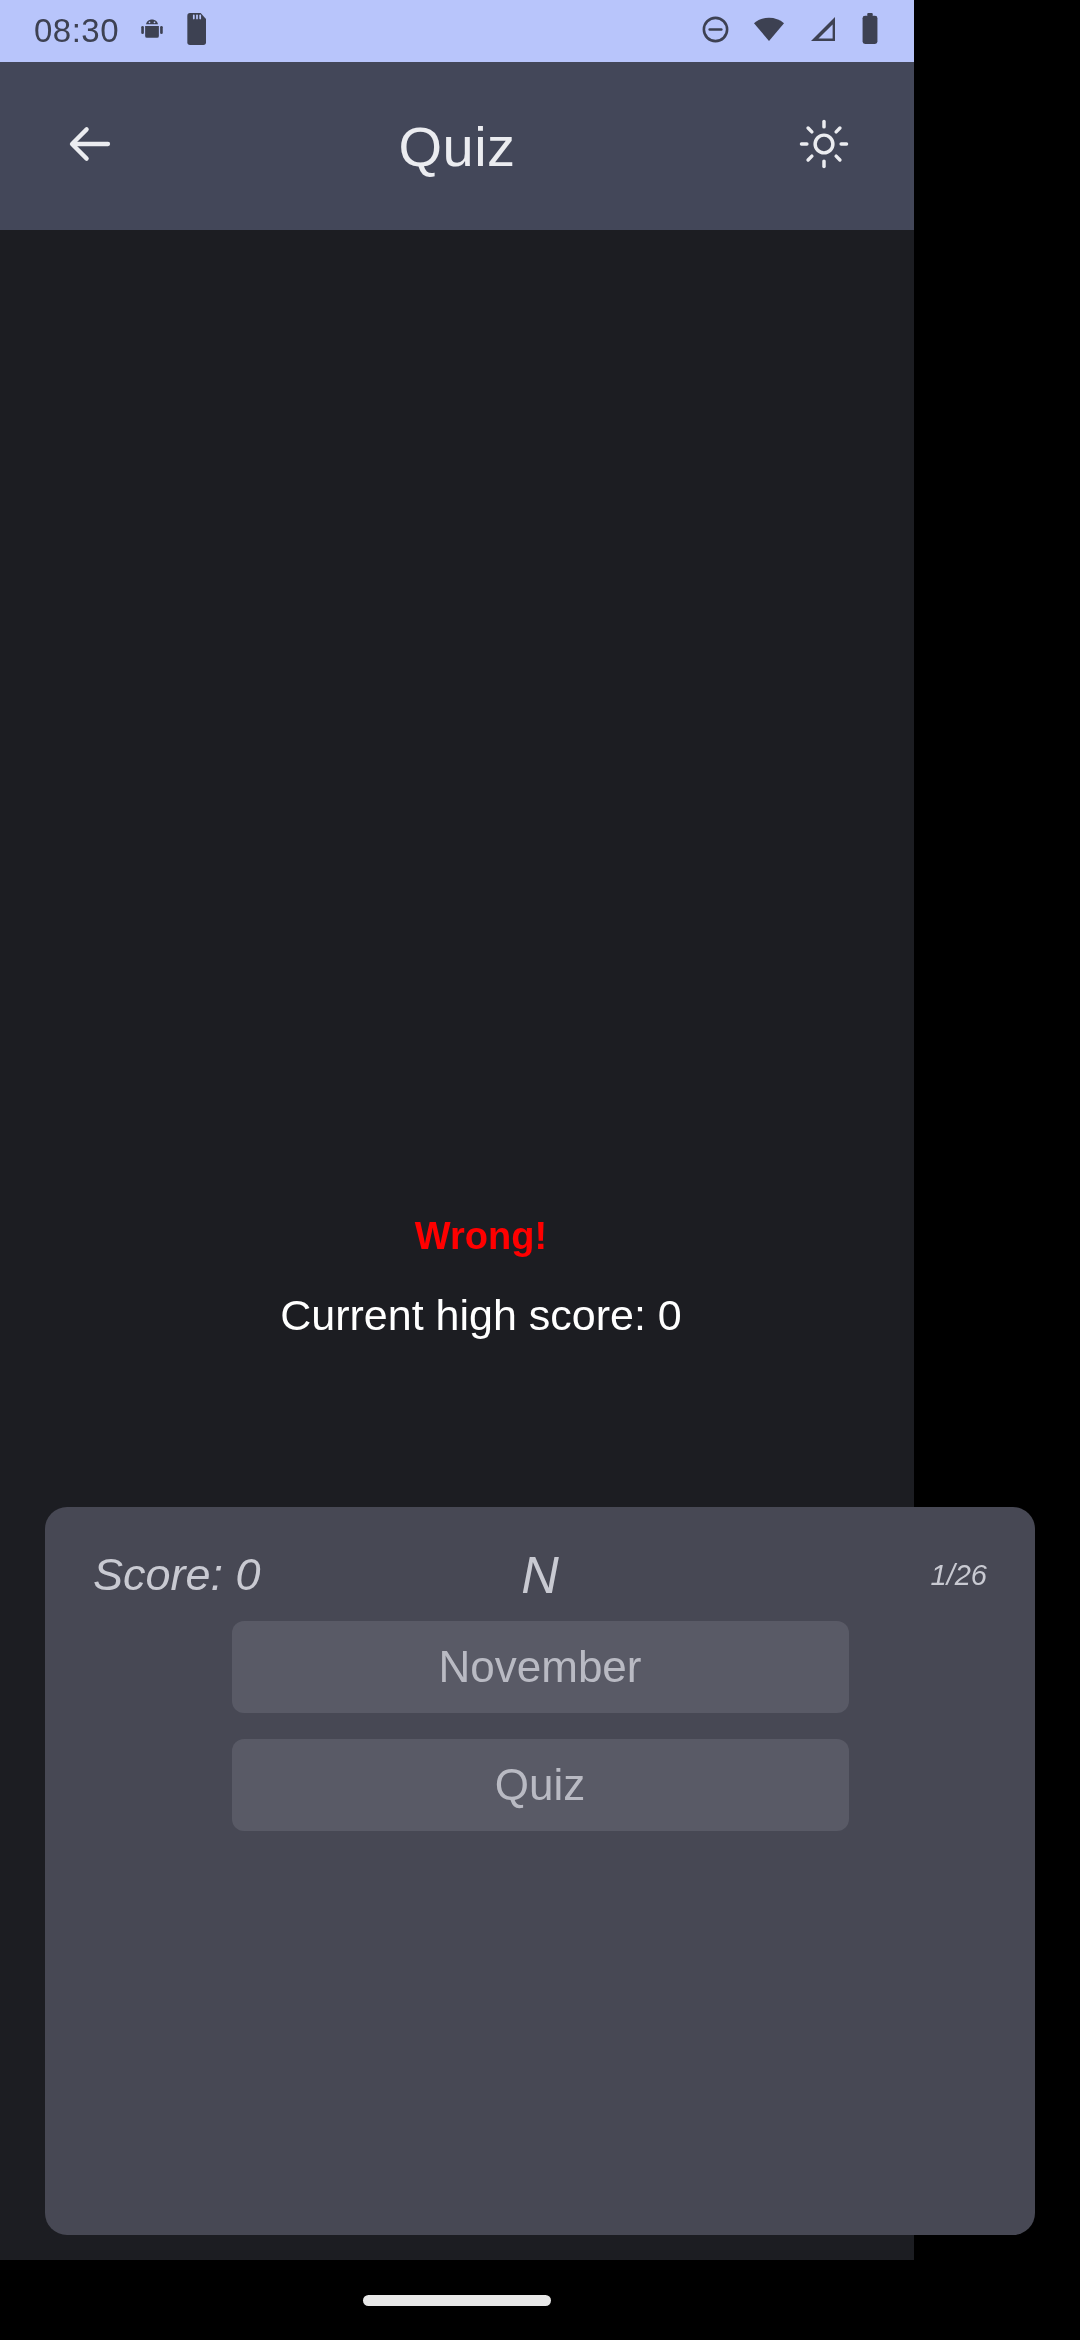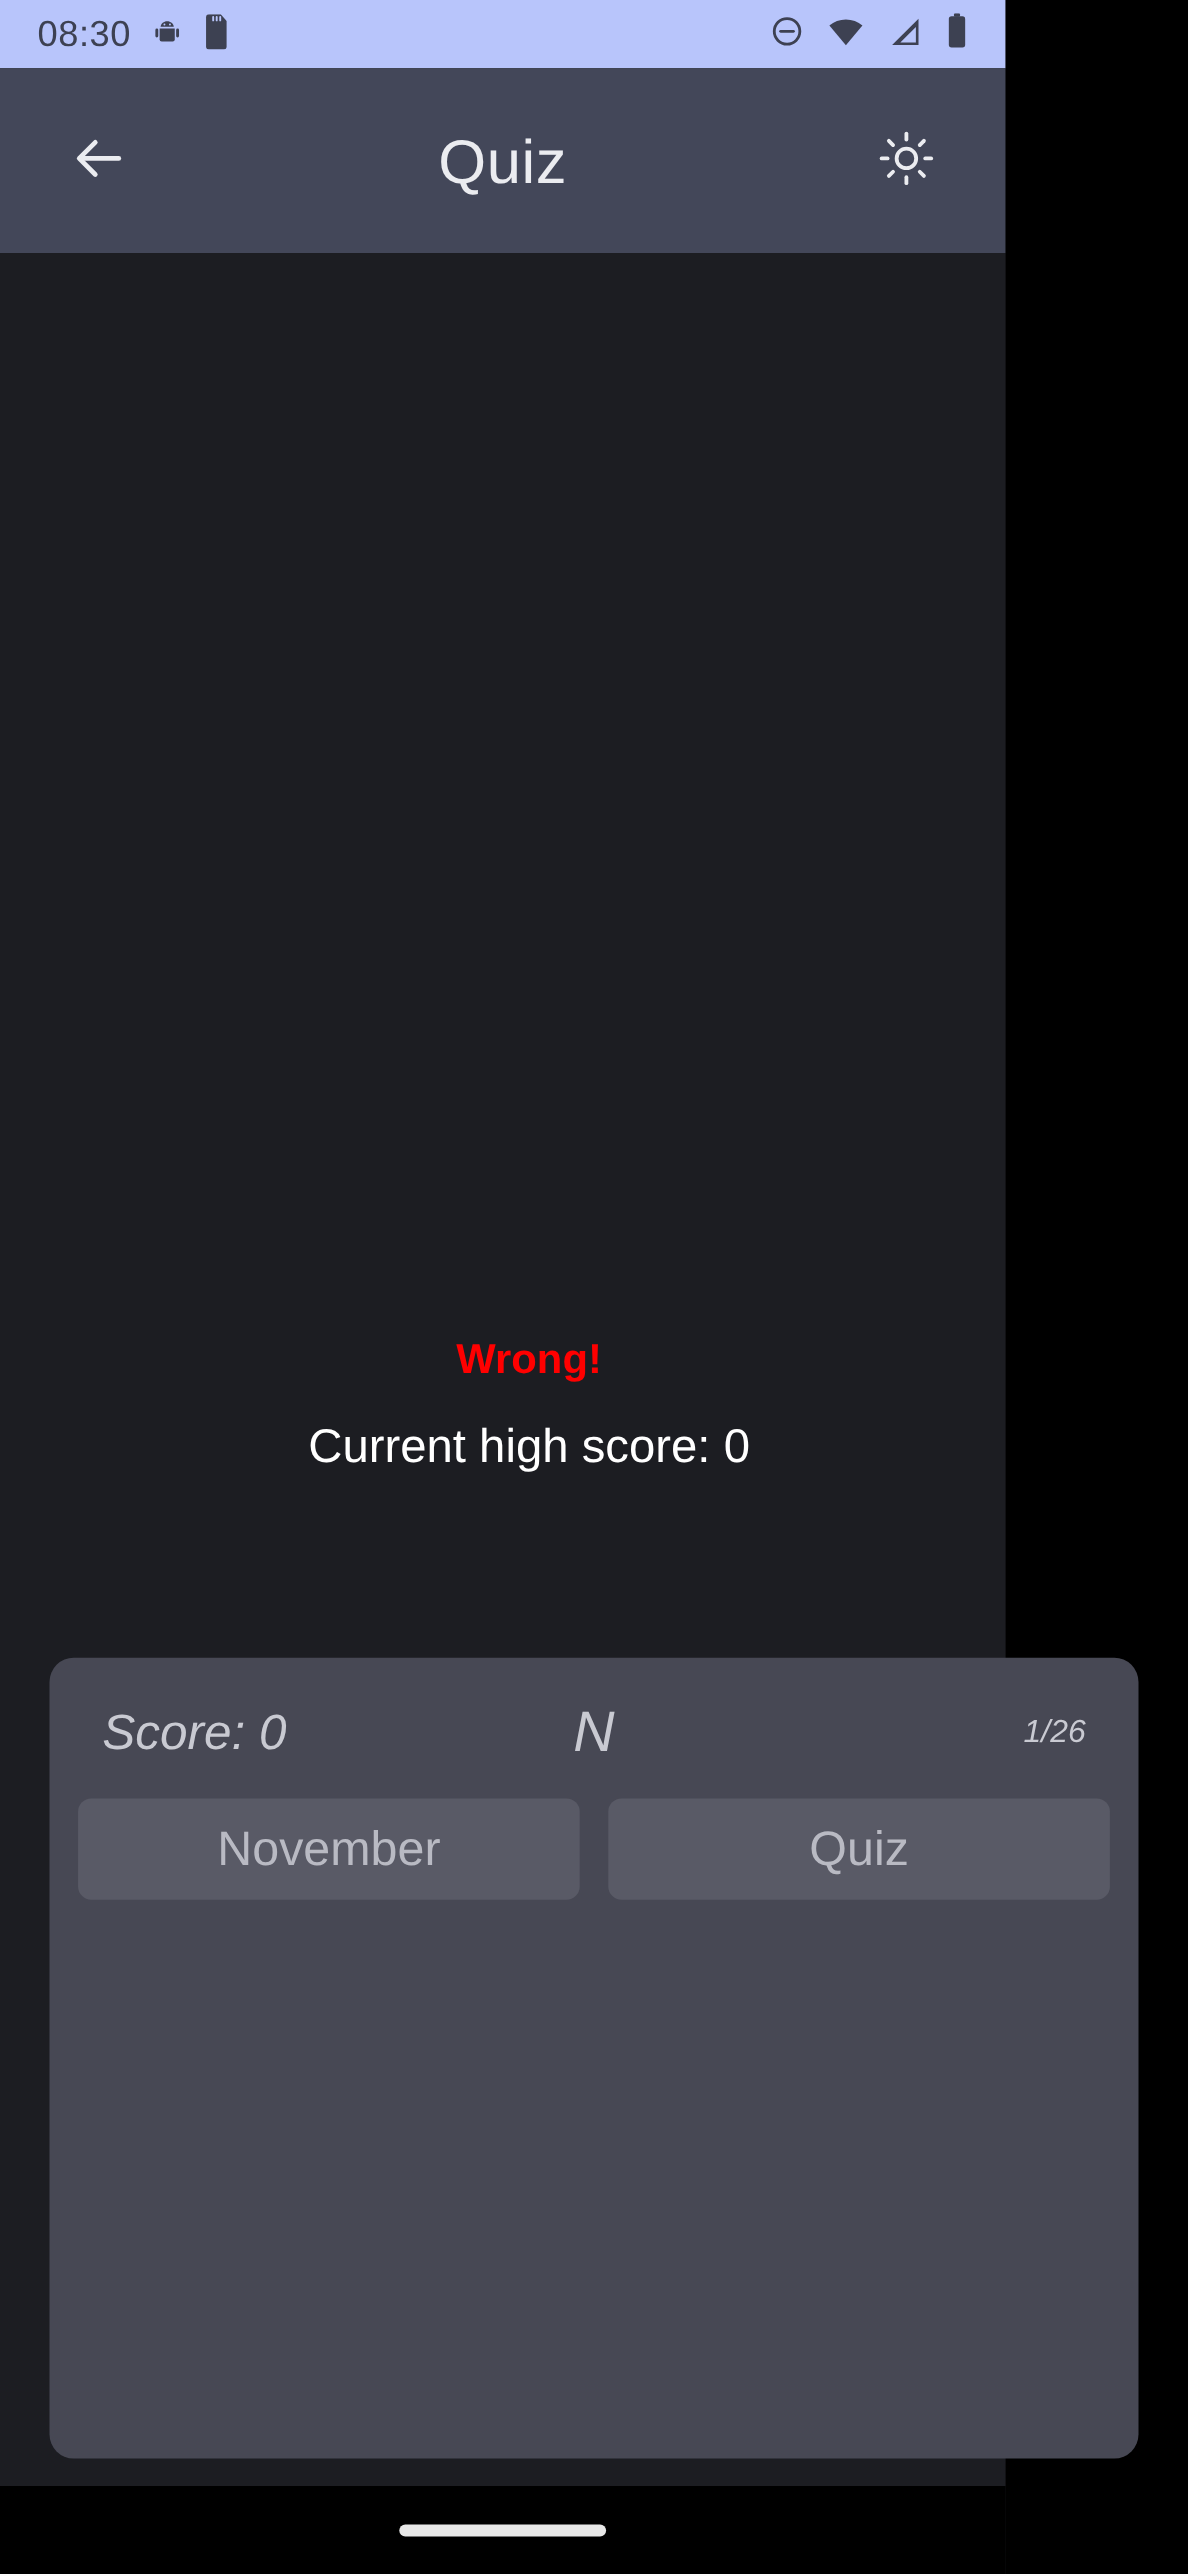--- a/index.html
+++ b/index.html
@@ -101,24 +101,24 @@
     text-align:center;
     font-size:52px; color:#c9cad2;
     pointer-events:none;
   }
   .progress-label {
     margin-left:auto;
     font-size:29px; color:#c9cad2;
   }
 
   .options {
-    display:flex; flex-direction:row;
+    display:flex; flex-direction:column;
     align-items:center;
     gap:26px;
-    margin-top:14px;
+    margin-top:0;
   }
   .option-btn {
     width:617px; height:92px;
     background:#595a66;
     border:none;
     border-radius:12px;
     color:#b9bac3;
     font-size:44px;
     font-family:"Liberation Sans", sans-serif;
     display:flex; align-items:center; justify-content:center;

